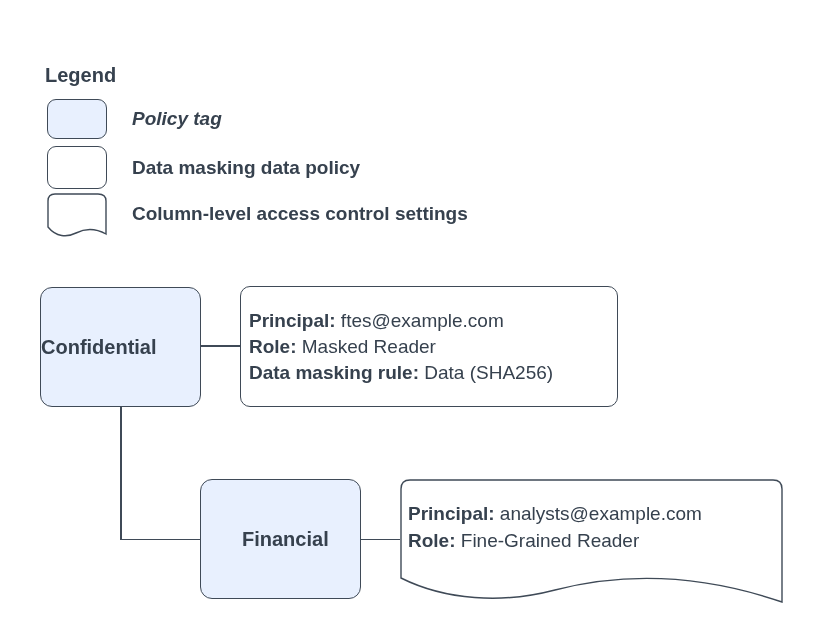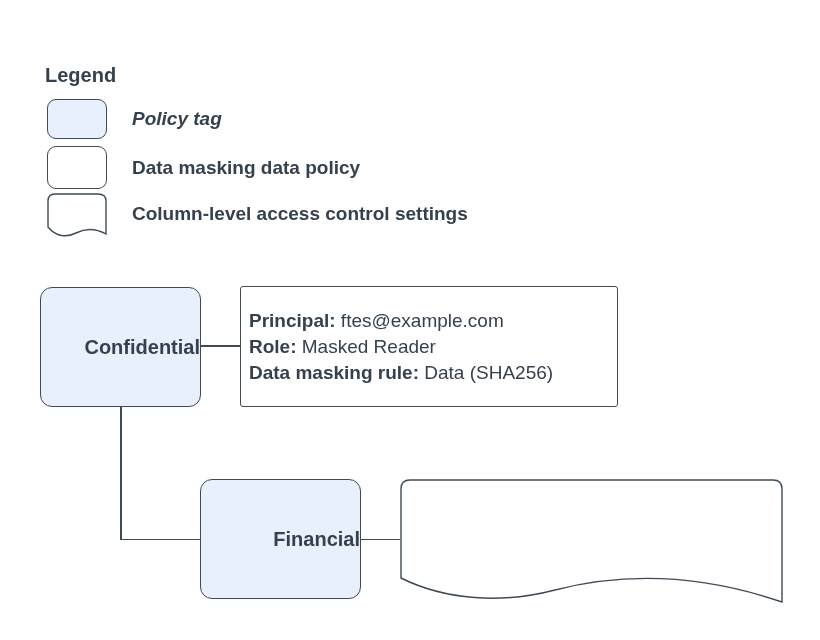--- a/index.html
+++ b/index.html
@@ -16,26 +16,26 @@
     border:1.4px solid #3F4A57;border-radius:9px;background:#ffffff;
   }
   .swatch-blue{background:#E8F0FE;}
   .legend-label{
     position:absolute;left:132px;display:flex;align-items:center;
     font-size:19px;font-weight:bold;color:#36414E;white-space:nowrap;
   }
   .node{
     position:absolute;box-sizing:border-box;
     border:1.4px solid #3F4A57;border-radius:12px;background:#E8F0FE;
-    display:flex;align-items:center;justify-content:flex-end;
+    display:flex;align-items:center;justify-content:flex-start;
     font-size:20px;font-weight:bold;color:#36414E;
   }
   .policy-box{
     position:absolute;box-sizing:border-box;
-    border:1.4px solid #3F4A57;border-radius:3px;background:#ffffff;
+    border:1.4px solid #3F4A57;border-radius:10px;background:#ffffff;
     display:flex;flex-direction:column;justify-content:center;
     padding-left:8px;font-size:19px;line-height:26px;color:#36414E;
   }
   .field-line{white-space:nowrap;}
   .field-label{font-weight:bold;}
   .doc-wrap{position:absolute;}
   .doc-text{
     position:absolute;left:8px;top:21px;
     font-size:19px;line-height:27px;color:#36414E;white-space:nowrap;
   }
@@ -90,15 +90,27 @@
   </div>
 
   <div class="node" style="left:200px;top:479px;width:161px;height:120px;padding-left:41px;">
     <span>Financial</span>
   </div>
 
   <div class="doc-wrap" style="left:400px;top:479px;width:383px;height:130px;">
     <svg width="383" height="130" viewBox="0 0 383 130">
       <path d="M10,1 H373 Q382,1 382,10 V123 C300,95 225,93 155,111 C102,125 45,121 1,99 V10 Q1,1 10,1 Z" fill="#ffffff" stroke="#3F4A57" stroke-width="1.4"></path>
     </svg>
+    <div class="doc-text">
+      <div class="field-line">
+        <span class="field-label">Principal:</span>
+        <span> </span>
+        <span>analysts@example.com</span>
+      </div>
+      <div class="field-line">
+        <span class="field-label">Role:</span>
+        <span> </span>
+        <span>Fine-Grained Reader</span>
+      </div>
+    </div>
   </div>
 
 </div>
 
 </body></html>

